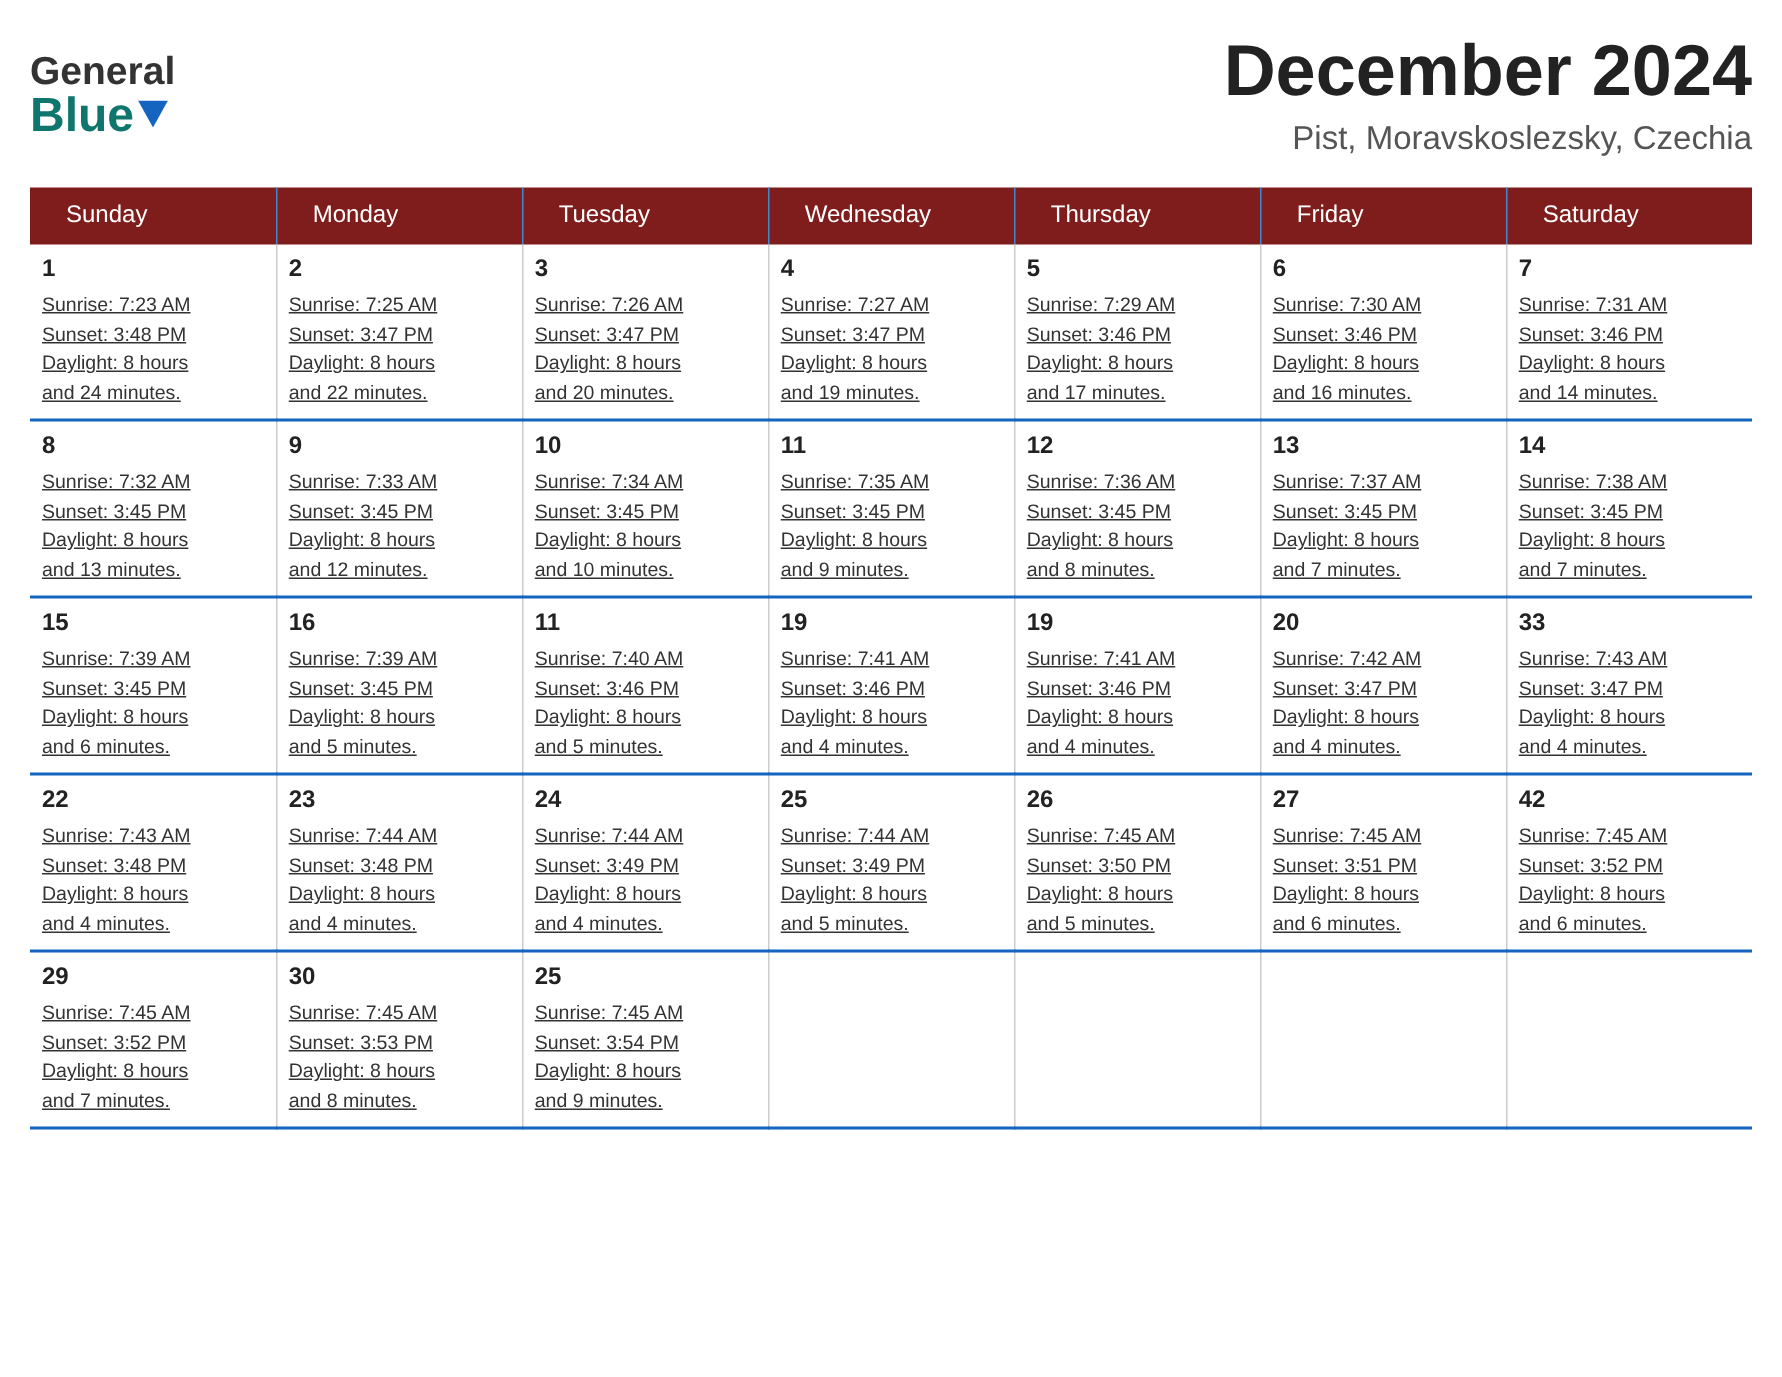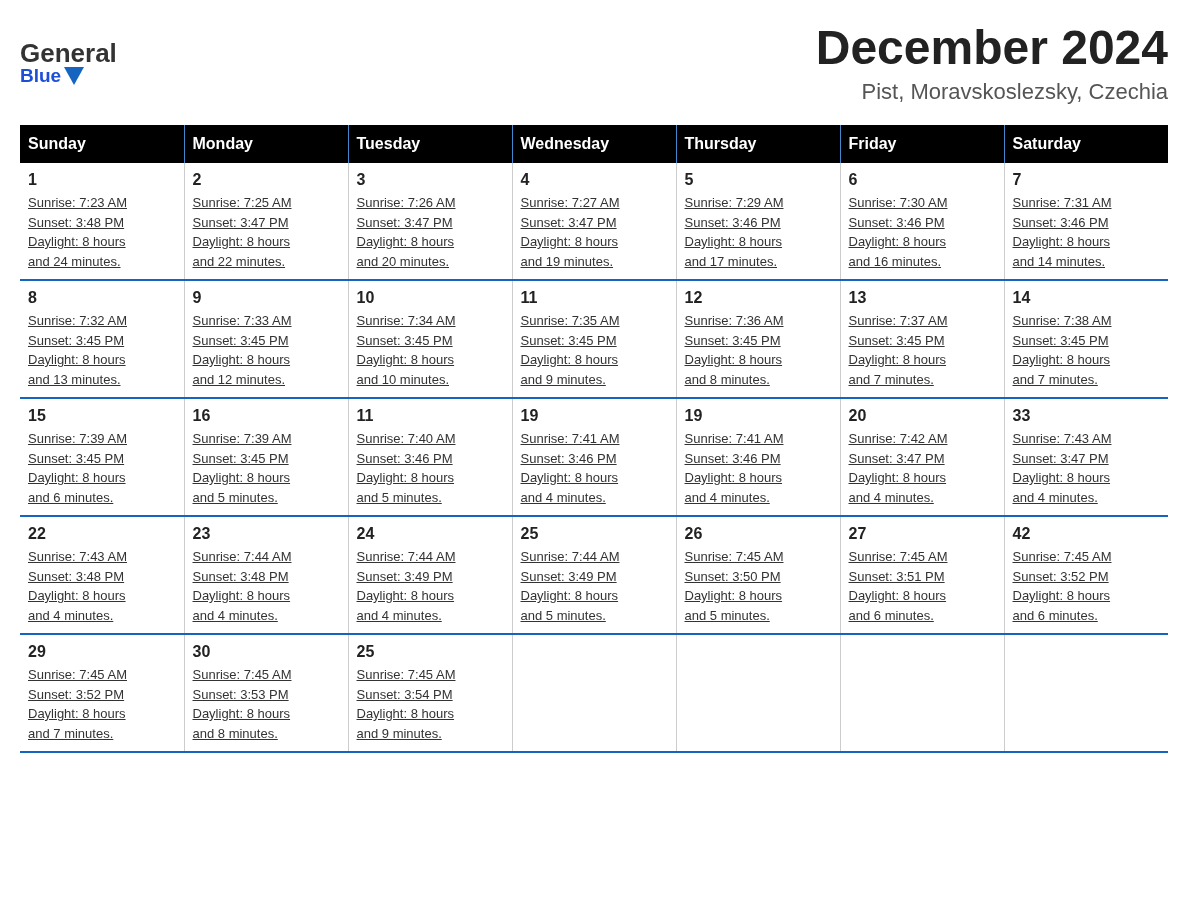--- a/index.html
+++ b/index.html
@@ -21,23 +21,23 @@
       flex-direction: column;
       align-items: flex-start;
     }
     .logo-general {
       font-size: 26px;
       font-weight: bold;
       color: #333;
       line-height: 1;
     }
     .logo-blue {
-      font-size: 19px;
-      font-weight: bold;
-      color: #1d4ed8;
+      font-size: 32px;
+      font-weight: bold;
+      color: #0f766e;
       line-height: 1;
       display: flex;
       align-items: center;
     }
     .title-block {
       text-align: right;
     }
     .month-year {
       font-size: 48px;
       font-weight: bold;
@@ -47,25 +47,25 @@
       font-size: 22px;
       color: #555;
       margin-top: 4px;
     }
     table {
       width: 100%;
       border-collapse: collapse;
       table-layout: fixed;
     }
     thead tr th {
-      background-color: #000000;
+      background-color: #7f1d1d;
       color: #fff;
-      padding: 10px 8px;
+      padding: 10px 24px;
       font-size: 16px;
-      font-weight: bold;
+      font-weight: normal;
       text-align: left;
       border-right: 1px solid #4488cc;
     }
     thead tr th:last-child {
       border-right: none;
       margin-top: 39px;
     }
     tbody tr {
       border-bottom: 2px solid #1565c0;
     }

